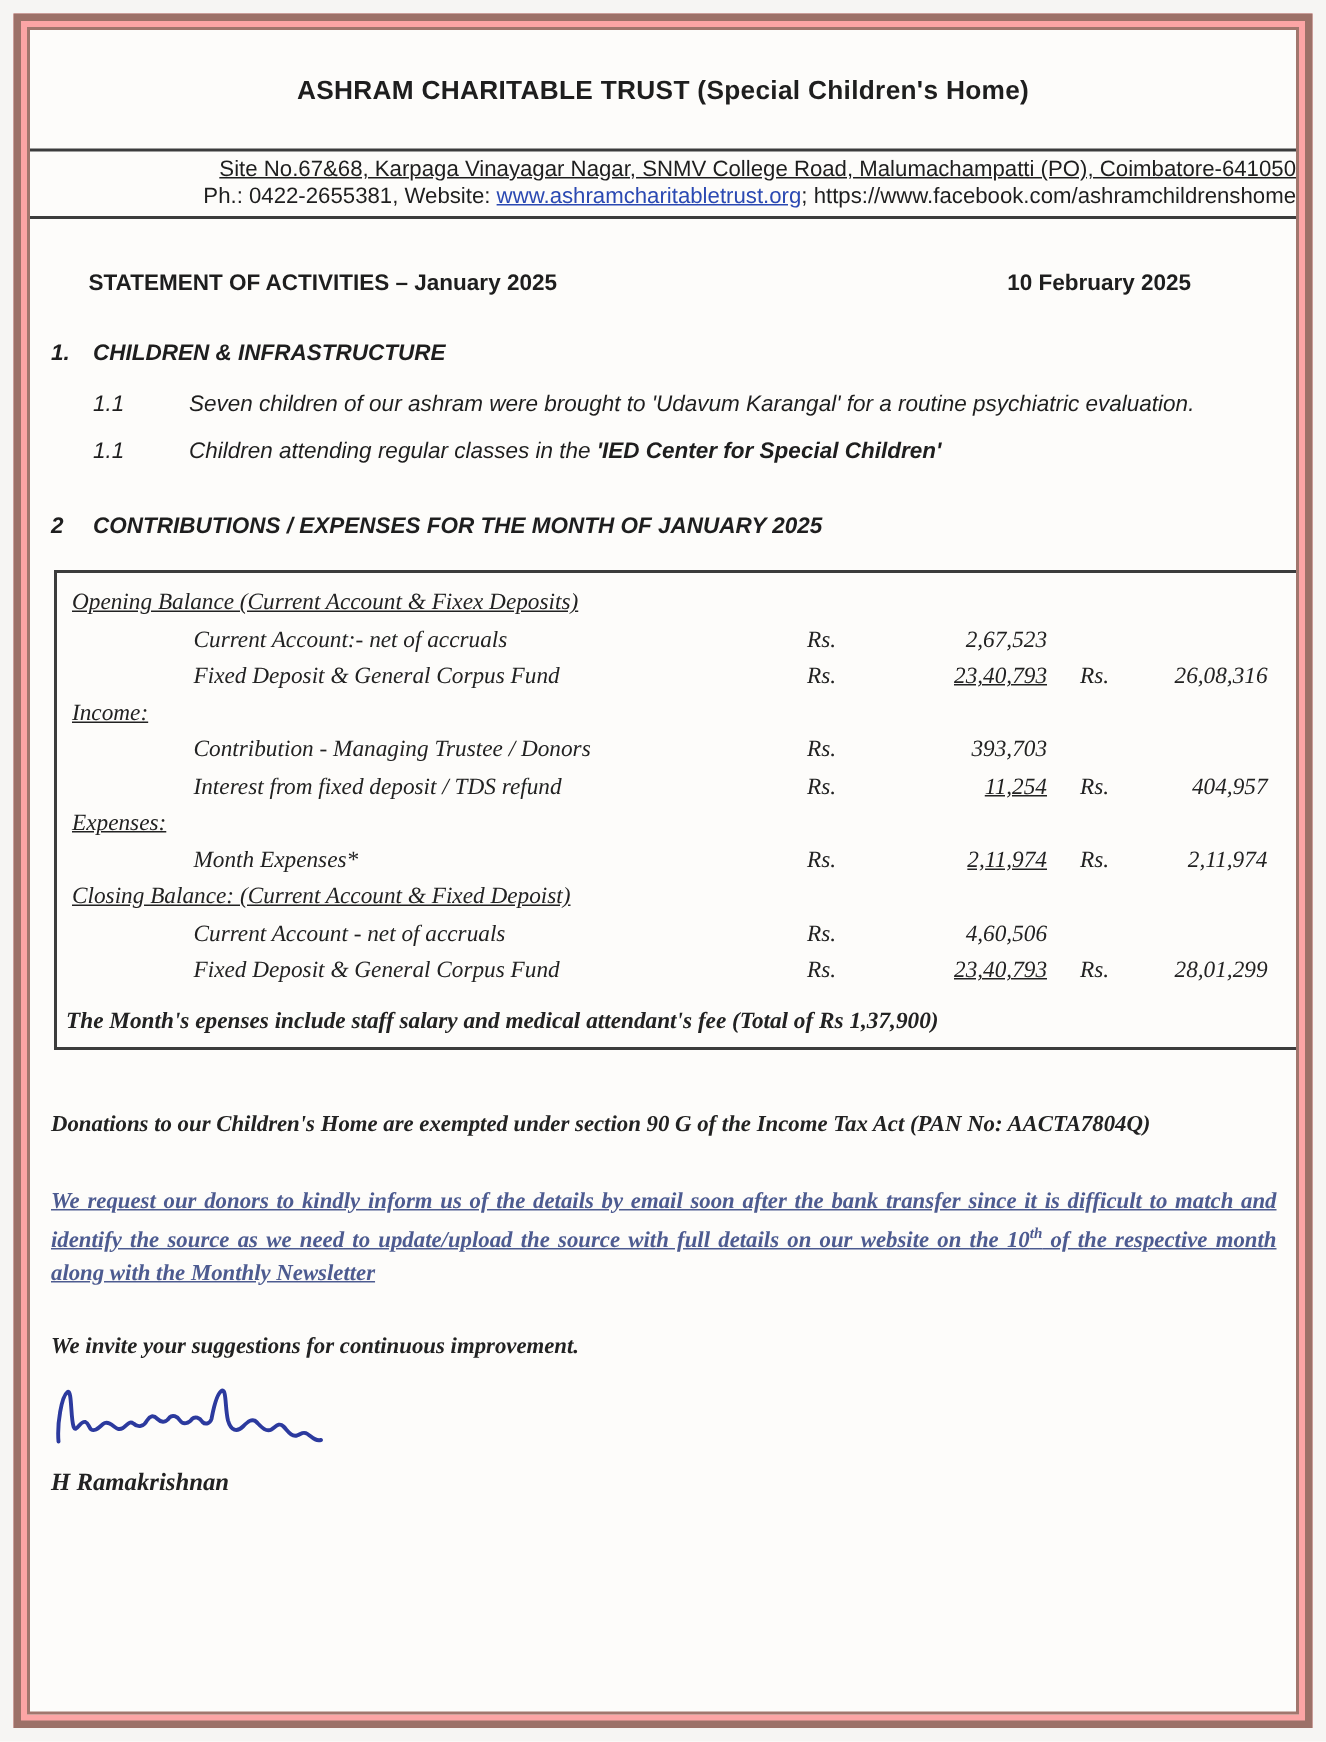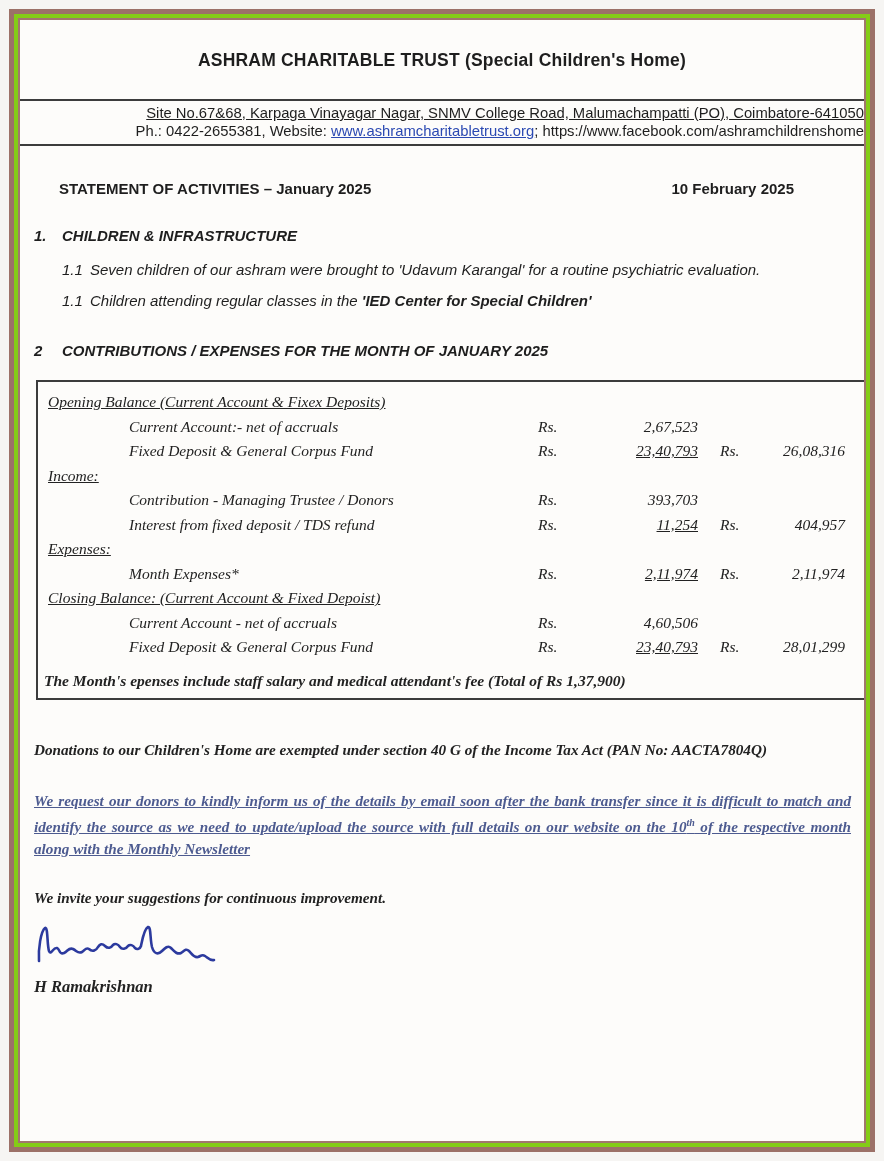--- a/index.html
+++ b/index.html
@@ -7,21 +7,21 @@
   body {
     background:#f6f5f3;
     font-family:"Liberation Sans", sans-serif;
     color:#1e1e1e;
     position:relative;
   }
   .outer-frame {
     position:absolute; left:9px; top:9px; right:9px; bottom:9px;
     border:5px solid #9c7168;
     padding:4px;
-    background:#84cc16;
+    background:#fca5a5;
   }
   .inner-frame {
     border:2px solid #a1766d;
     width:100%; height:100%;
     background:#fdfcfa;
     position:relative;
     overflow:hidden;
   }
   
   .doc-title {
@@ -58,20 +58,21 @@
     font-style:italic;
     display:flex;
   }
   .section-heading .sec-num { width:28px; flex:0 0 28px; }
   .sec2 { margin-top:33px; }
   .sub-item {
     margin:17px 30px 0 42px;
     font-size:15px;
     font-style:italic;
     display:flex;
+    gap:36px;
   }
   .sub-item .item-num { width:28px; flex:0 0 28px; }
   .sub-item b { font-weight:bold; }
   
   .fin-table {
     margin:21px 0 0 16px;
     width:882px;
     border:2px solid #3c3c3c;
     padding:8px 0 6px;
     font-family:"Liberation Serif", serif;
@@ -223,21 +224,21 @@
             <span class="lbl">Fixed Deposit &amp; General Corpus Fund</span>
             <span class="rs1">Rs.</span>
             <span class="amt1 u">23,40,793</span>
             <span class="rs2">Rs.</span>
             <span class="amt2">28,01,299</span>
           </div>
         </div>
       <div class="table-footnote">The Month's epenses include staff salary and medical attendant's fee (Total of Rs 1,37,900)</div>
     </div>
 
-    <p class="note donations-note">Donations to our Children's Home are exempted under section 40 G of the Income Tax Act (PAN No: AACTA7804Q)</p>
+    <p class="note donations-note">Donations to our Children's Home are exempted under section 90 G of the Income Tax Act (PAN No: AACTA7804Q)</p>
 
     <p class="note request-note"><span>We request our donors to kindly inform us of the details by email soon after the bank transfer since it is difficult to match and identify the source as we need to update/upload the source with full details on our website on the 10</span><sup>th</sup><span> of the respective month along with the Monthly Newsletter</span></p>
 
 
     <p class="note suggestions-note">We invite your suggestions for continuous improvement.</p>
 
     <div class="signature-block">
       <svg width="190" height="52" viewBox="0 0 190 52">
         <path d="M5,42 C4,30 7,12 11,9 C14,7 13,26 15,32 C17,37 19,28 23,29 C26,30 25,36 30,34 C34,32 35,28 39,30 C43,32 44,35 48,33 C51,31 52,28 55,30 C58,33 62,32 64,28 C66,25 68,24 71,27 C74,30 77,29 79,26 C81,24 84,25 86,28 C88,31 92,30 94,27 C96,25 99,26 101,29 C103,31 106,30 107,27 C108,22 110,10 114,8 C117,7 116,20 118,28 C120,35 124,36 128,32 C131,29 134,26 137,29 C140,32 143,36 147,34 C150,32 152,29 155,32 C158,35 160,39 164,38 C167,37 168,35 171,37 C174,39 176,42 180,41" stroke="#2c3a9e" stroke-width="2.6" fill="none" stroke-linecap="round" stroke-linejoin="round"></path>
       </svg>

